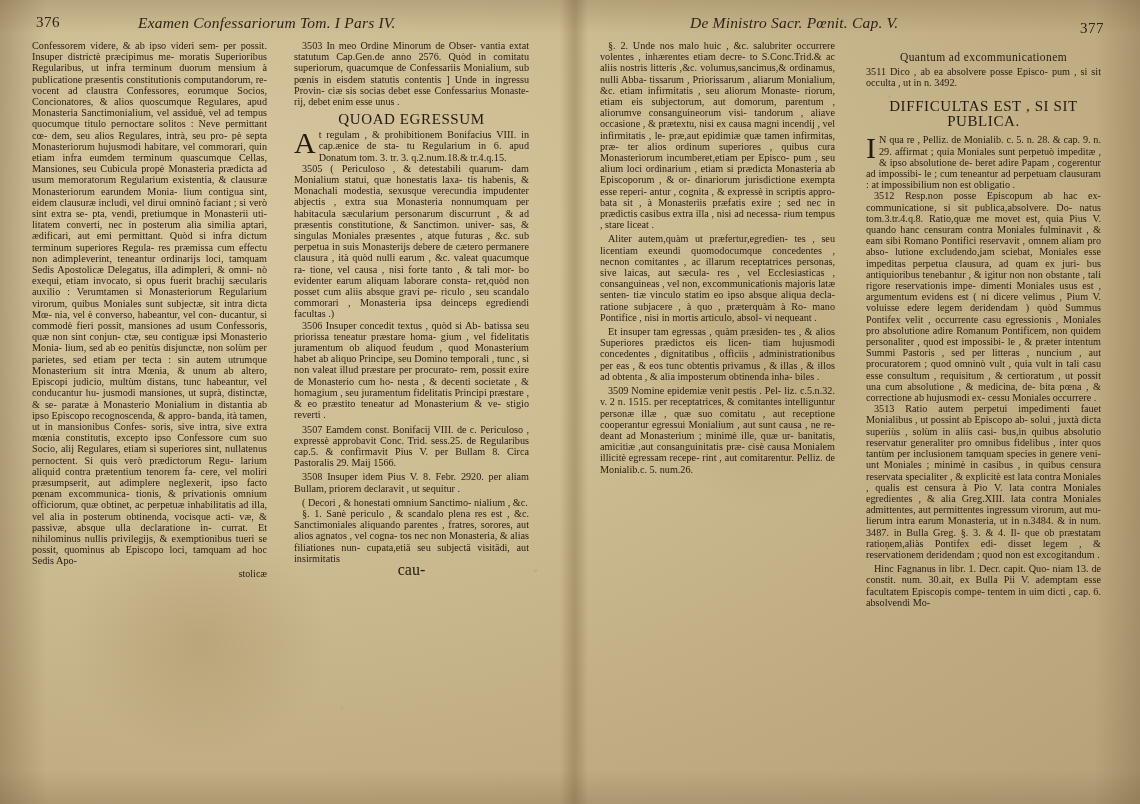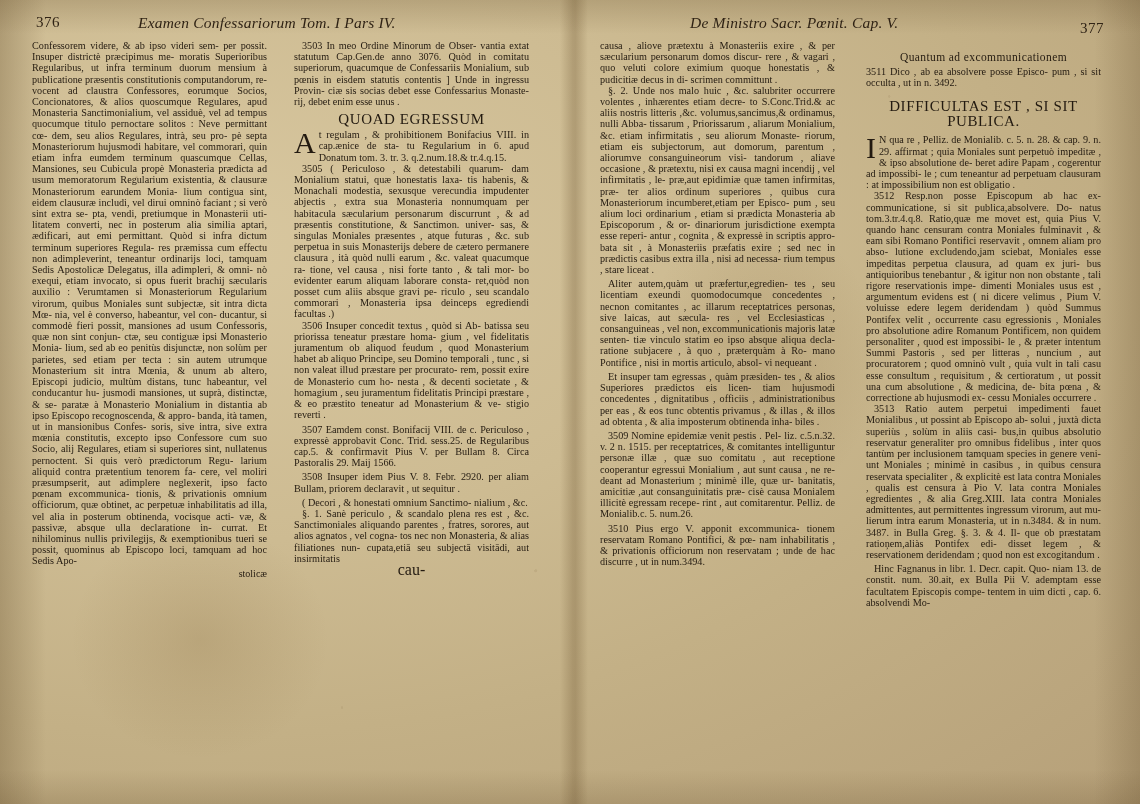--- a/index.html
+++ b/index.html
@@ -138,49 +138,47 @@
   <div class="running-head rh-left">Examen Confessariorum Tom. I Pars IV.</div>
   <div class="running-head rh-right">De Ministro Sacr. Pœnit. Cap. V.</div>
   <div class="folio folio-right">377</div>
 
   <div class="col c1">
     <p class="noindent">Confessorem videre, &amp; ab ipso videri sem- per possit. Insuper districtè præcipimus me- moratis Superioribus Regularibus, ut infra terminum duorum mensium à publicatione præsentis constitutionis computandorum, re- vocent ad claustra Confessores, eorumque Socios, Concionatores, &amp; alios quoscumque Regulares, apud Monasteria Sanctimonialium, vel assiduè, vel ad tempus quocumque titulo pernoctare solitos : Neve permittant cœ- dem, seu alios Regulares, intrà, seu pro- pè septa Monasteriorum hujusmodi habitare, vel commorari, quin etiam infra eumdem terminum quascumque Cellas, Mansiones, seu Cubicula propè Monasteria prædicta ad usum memoratorum Regularium existentia, &amp; clausuræ Monasteriorum earundem Monia- lium contigua sint, eidem clausuræ includi, vel dirui omninò faciant ; si verò sint extra se- pta, vendi, pretiumque in Monasterii uti- litatem converti, nec in posterum alia similia aptari, ædificari, aut emi permittant. Quòd si infra dictum terminum superiores Regula- res præmissa cum effectu non adimpleverint, teneantur ordinarijs loci, tamquam Sedis Apostolicæ Delegatus, illa adimpleri, &amp; omni- nò exequi, etiam invocato, si opus fuerit brachij sæcularis auxilio : Verumtamen si Monasteriorum Regularium virorum, quibus Moniales sunt subjectæ, sit intra dicta Mœ- nia, vel è converso, habeantur, vel con- ducantur, si commodè fieri possit, mansiones ad usum Confessoris, quæ non sint conjun- ctæ, seu contiguæ ipsi Monasterio Monia- lium, sed ab eo penitùs disjunctæ, non solùm per parietes, sed etiam per tecta : sin autem utrumque Monasterium sit intra Mœnia, &amp; unum ab altero, Episcopi judicio, multùm distans, tunc habeantur, vel conducantur hu- jusmodi mansiones, ut suprà, distinctæ, &amp; se- paratæ à Monasterio Monialium in distantia ab ipso Episcopo recognoscenda, &amp; appro- banda, ità tamen, ut in mansionibus Confes- soris, sive intra, sive extra mœnia constitutis, exceptо ipso Confessore cum suo Socio, alij Regulares, etiam si superiores sint, nullatenus pernoctent. Si quis verò prædictorum Regu- larium aliquid contra prætentium tenorem fa- cere, vel moliri præsumpserit, aut adimplere neglexerit, ipso facto pœnam excommunica- tionis, &amp; privationis omnium officiorum, quæ obtinet, ac perpetuæ inhabilitatis ad illa, vel alia in posterum obtinenda, vocisque acti- væ, &amp; passivæ, absque ulla declaratione in- currat. Et nihilominus nullis privilegijs, &amp; exemptionibus tueri se possit, quominus ab Episcopo loci, tamquam ad hoc Sedis Apo-</p>
     <div style="text-align:right; font-size:10px; margin-top:1px;">stolicæ</div>
   </div>
 
   <div class="col c2">
-    <p>3503 In meo Ordine Minorum de Obser- vantia extat statutum Cap.Gen.de anno 3076. Quòd in comitatu superiorum, quacumque de Confessariis Monialium, sub pœnis in eisdem statutis contentis ] Unde in ingressu Provin- ciæ sis socias debet esse Confessarius Monaste- rij, debet enim esse unus .</p>
+    <p>3503 In meo Ordine Minorum de Obser- vantia extat statutum Cap.Gen.de anno 2576. Quòd in comitatu superiorum, quacumque de Confessariis Monialium, sub pœnis in eisdem statutis contentis ] Unde in ingressu Provin- ciæ sis socias debet esse Confessarius Monaste- rij, debet enim esse unus .</p>
     <div class="heading2">QUOAD EGRESSUM</div>
     <div class="dropcap-block">
       <span class="dropcap">A</span>
       <p class="noindent">t regulam , &amp; prohibitionem Bonifacius VIII. in cap.ænice de sta- tu Regularium in 6. apud Donatum tom. 3. tr. 3. q.2.num.18.&amp; tr.4.q.15.</p>
     </div>
     <p>3505 ( Periculoso , &amp; detestabili quarum- dam Monialium statui, quæ honestatis laxa- tis habenis, &amp; Monachali modestia, sexusque verecundia impudenter abjectis , extra sua Monasteria nonnumquam per habitacula sæcularium personarum discurrunt , &amp; ad præsentis constitutione, &amp; Sanctimon. univer- sas, &amp; singulas Moniales præsentes , atque futuras , &amp;c. sub perpetua in suis Monasterijs debere de cætero permanere clausura , ità quòd nulli earum , &amp;c. valeat quacumque ra- tione, vel causa , nisi forte tanto , &amp; tali mor- bo evidenter earum aliquam laborare constа- ret,quòd non posset cum aliis absque gravi pe- riculo , seu scandalo commorari , Monasteria ipsa deinceps egrediendi facultas .)</p>
     <p>3506 Insuper concedit textus , quòd si Ab- batissa seu priorissa teneatur præstare homa- gium , vel fidelitatis juramentum ob aliquod feudum , quod Monasterium habet ab aliquo Principe, seu Domino temporali , tunc , si non valeat illud præstare per procurato- rem, possit exire de Monasterio cum ho- nesta , &amp; decenti societate , &amp; homagium , seu juramentum fidelitatis Principi præstare , &amp; eo præstito teneatur ad Monasterium &amp; ve- stigio reverti .</p>
     <div class="gap-sm"></div>
     <p>3507 Eamdem const. Bonifacij VIII. de c. Periculoso , expressè approbavit Conc. Trid. sess.25. de Regularibus cap.5. &amp; confirmavit Pius V. per Bullam 8. Circa Pastoralis 29. Maij 1566.</p>
     <div class="gap-sm"></div>
     <p>3508 Insuper idem Pius V. 8. Febr. 2920. per aliam Bullam, priorem declaravit , ut sequitur .</p>
     <div class="gap-sm"></div>
     <p>( Decori , &amp; honestati omnium Sanctimo- nialium , &amp;c.</p>
     <p>§. 1. Sanè periculo , &amp; scandalo plena res est , &amp;c. Sanctimoniales aliquando parentes , fratres, sorores, aut alios agnatos , vel cogna- tos nec non Monasteria, &amp; alias filiationes nun- cupata,etiā seu subjectā visitādi, aut insirmitatis</p>
     <div style="text-align:center; font-size:16px;">cau-</div>
   </div>
 
   <div class="col c3">
-    <p class="noindent">causa , aliove prætextu à Monasteriis exire , &amp; per sæcularium personarum domos discur- rere , &amp; vagari , quo veluti colore eximium quoque honestatis , &amp; pudicitiæ decus in di- scrimen committunt .</p>
     <p>§. 2. Unde nos malo huic , &amp;c. salubriter occurrere volentes , inhærentes etiam decre- to S.Conc.Trid.&amp; ac aliis nostris litteris ,&amp;c. volumus,sancimus,&amp; ordinamus, nulli Abba- tissarum , Priorissarum , aliarum Monialium, &amp;c. etiam infirmitatis , seu aliorum Monaste- riorum, etiam eis subjectorum, aut domorum, parentum , aliorumve consanguineorum visi- tandorum , aliave occasione , &amp; prætextu, nisi ex causa magni incendij , vel infirmitatis , le- præ,aut epidimiæ quæ tamen infirmitas, præ- ter alios ordinum superiores , quibus cura Monasteriorum incumberet,etiam per Episco- pum , seu alium loci ordinarium , etiam si prædicta Monasteria ab Episcoporum , &amp; or- dinariorum jurisdictione exempta esse reperi- antur , cognita , &amp; expressè in scriptis appro- bata sit , à Monasteriis præfatis exire ; sed nec in prædictis casibus extra illa , nisi ad necessa- rium tempus , stare liceat .</p>
     <div class="gap-sm"></div>
     <p>Aliter autem,quàm ut præfertur,egredien- tes , seu licentiam exeundi quomodocumque concedentes , necnon comitantes , ac illarum receptatrices personas, sive laicas, aut sæcula- res , vel Ecclesiasticas , consanguineas , vel non, excommunicationis majoris latæ senten- tiæ vinculo statim eo ipso absque aliqua decla- ratione subjacere , à quo , præterquàm à Ro- mano Pontifice , nisi in mortis articulo, absol- vi nequeant .</p>
     <div class="gap-sm"></div>
     <p>Et insuper tam egressas , quàm præsiden- tes , &amp; alios Superiores prædictos eis licen- tiam hujusmodi concedentes , dignitatibus , officiis , administrationibus per eas , &amp; eos tunc obtentis privamus , &amp; illas , &amp; illos ad obtenta , &amp; alia imposterum obtinenda inha- biles .</p>
     <div class="gap-sm"></div>
     <p>3509 Nomine epidemiæ venit pestis . Pel- liz. c.5.n.32. v. 2 n. 1515. per receptatrices, &amp; comitantes intelliguntur personæ illæ , quæ suo comitatu , aut receptione cooperantur egressui Monialium , aut sunt causa , ne re- deant ad Monasterium ; minimè ille, quæ ur- banitatis, amicitiæ ,aut consanguinitatis præ- cisè causa Monialem illicitè egressam recepe- rint , aut comitarentur. Pelliz. de Monialib.c. 5. num.26.</p>
     <div class="gap-sm"></div>
-    <p>3510 Pius ergo V. apponit excommunica- tionem reservatam Romano Pontifici, &amp; pœ- nam inhabilitatis , &amp; privationis officiorum non reservatam ; unde de hac discurre , ut in num.3494.</p>
   </div>
 
   <div class="col c4">
     <div class="heading">Quantum ad excommunicationem</div>
     <p class="noindent">3511 Dico , ab ea absolvere posse Episco- pum , si sit occulta , ut in n. 3492.</p>
     <div class="gap"></div>
     <div class="heading2">DIFFICULTAS EST , SI SIT</div>
     <div class="heading2" style="margin-top:-2px;text-align:center;">PUBLICA.</div>
     <div class="gap-sm"></div>
     <div class="dropcap-block">

